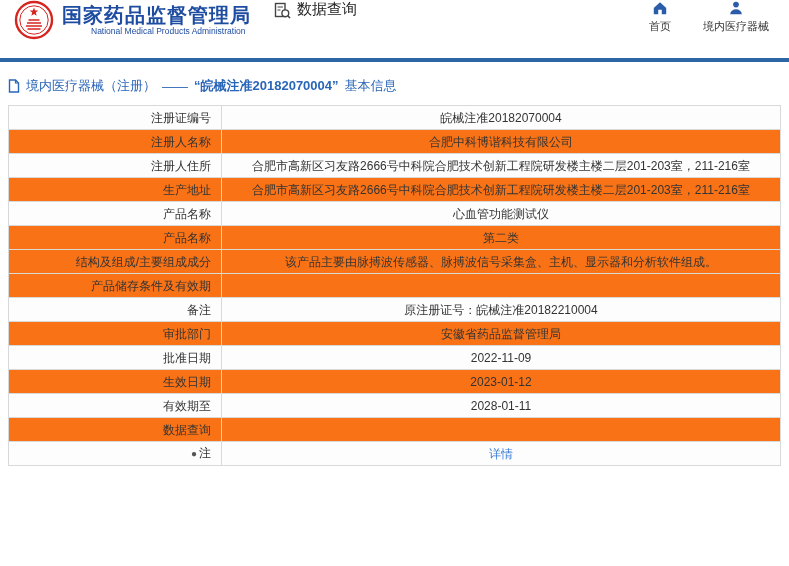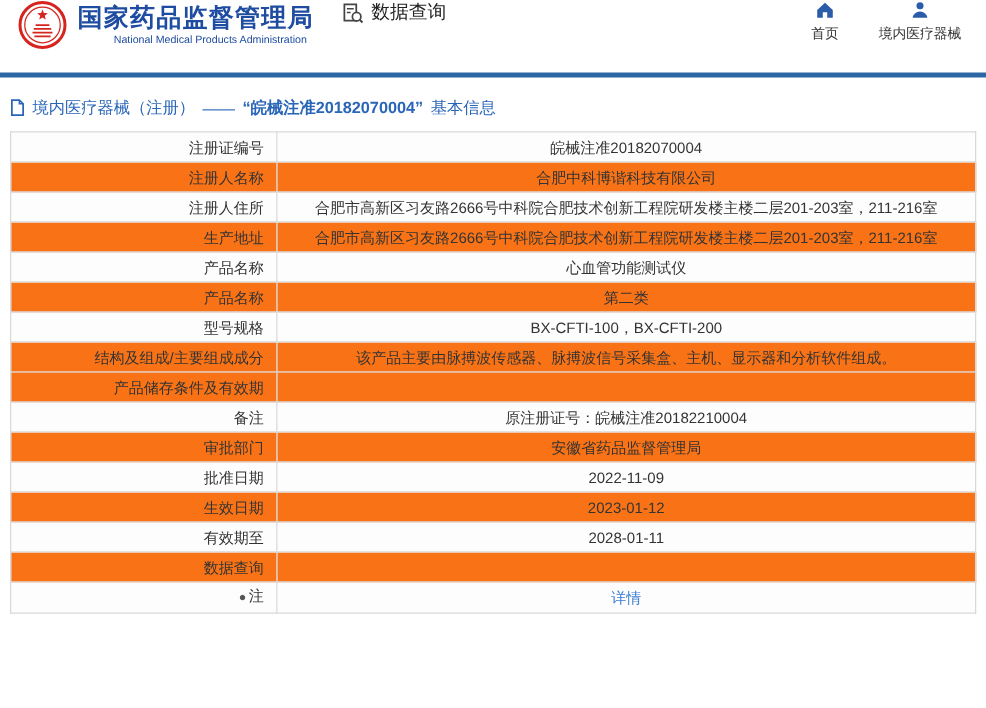--- a/index.html
+++ b/index.html
@@ -163,24 +163,20 @@
     <td class="value-cell">合肥市高新区习友路2666号中科院合肥技术创新工程院研发楼主楼二层201-203室，211-216室</td>
   </tr>
         <tr class="odd">
     <th class="label-cell"><span class="label-text">产品名称</span></th>
     <td class="value-cell">心血管功能测试仪</td>
   </tr>
         <tr class="even">
     <th class="label-cell"><span class="label-text">产品名称</span></th>
     <td class="value-cell">第二类</td>
   </tr>
-        <tr class="odd">
-    <th class="label-cell"><span class="label-text">型号规格</span></th>
-    <td class="value-cell">BX-CFTI-100，BX-CFTI-200</td>
-  </tr>
         <tr class="even">
     <th class="label-cell"><span class="label-text">结构及组成/主要组成成分</span></th>
     <td class="value-cell">该产品主要由脉搏波传感器、脉搏波信号采集盒、主机、显示器和分析软件组成。</td>
   </tr>
         <tr class="even">
     <th class="label-cell"><span class="label-text">产品储存条件及有效期</span></th>
     <td class="value-cell"></td>
   </tr>
         <tr class="odd">
     <th class="label-cell"><span class="label-text">备注</span></th>

